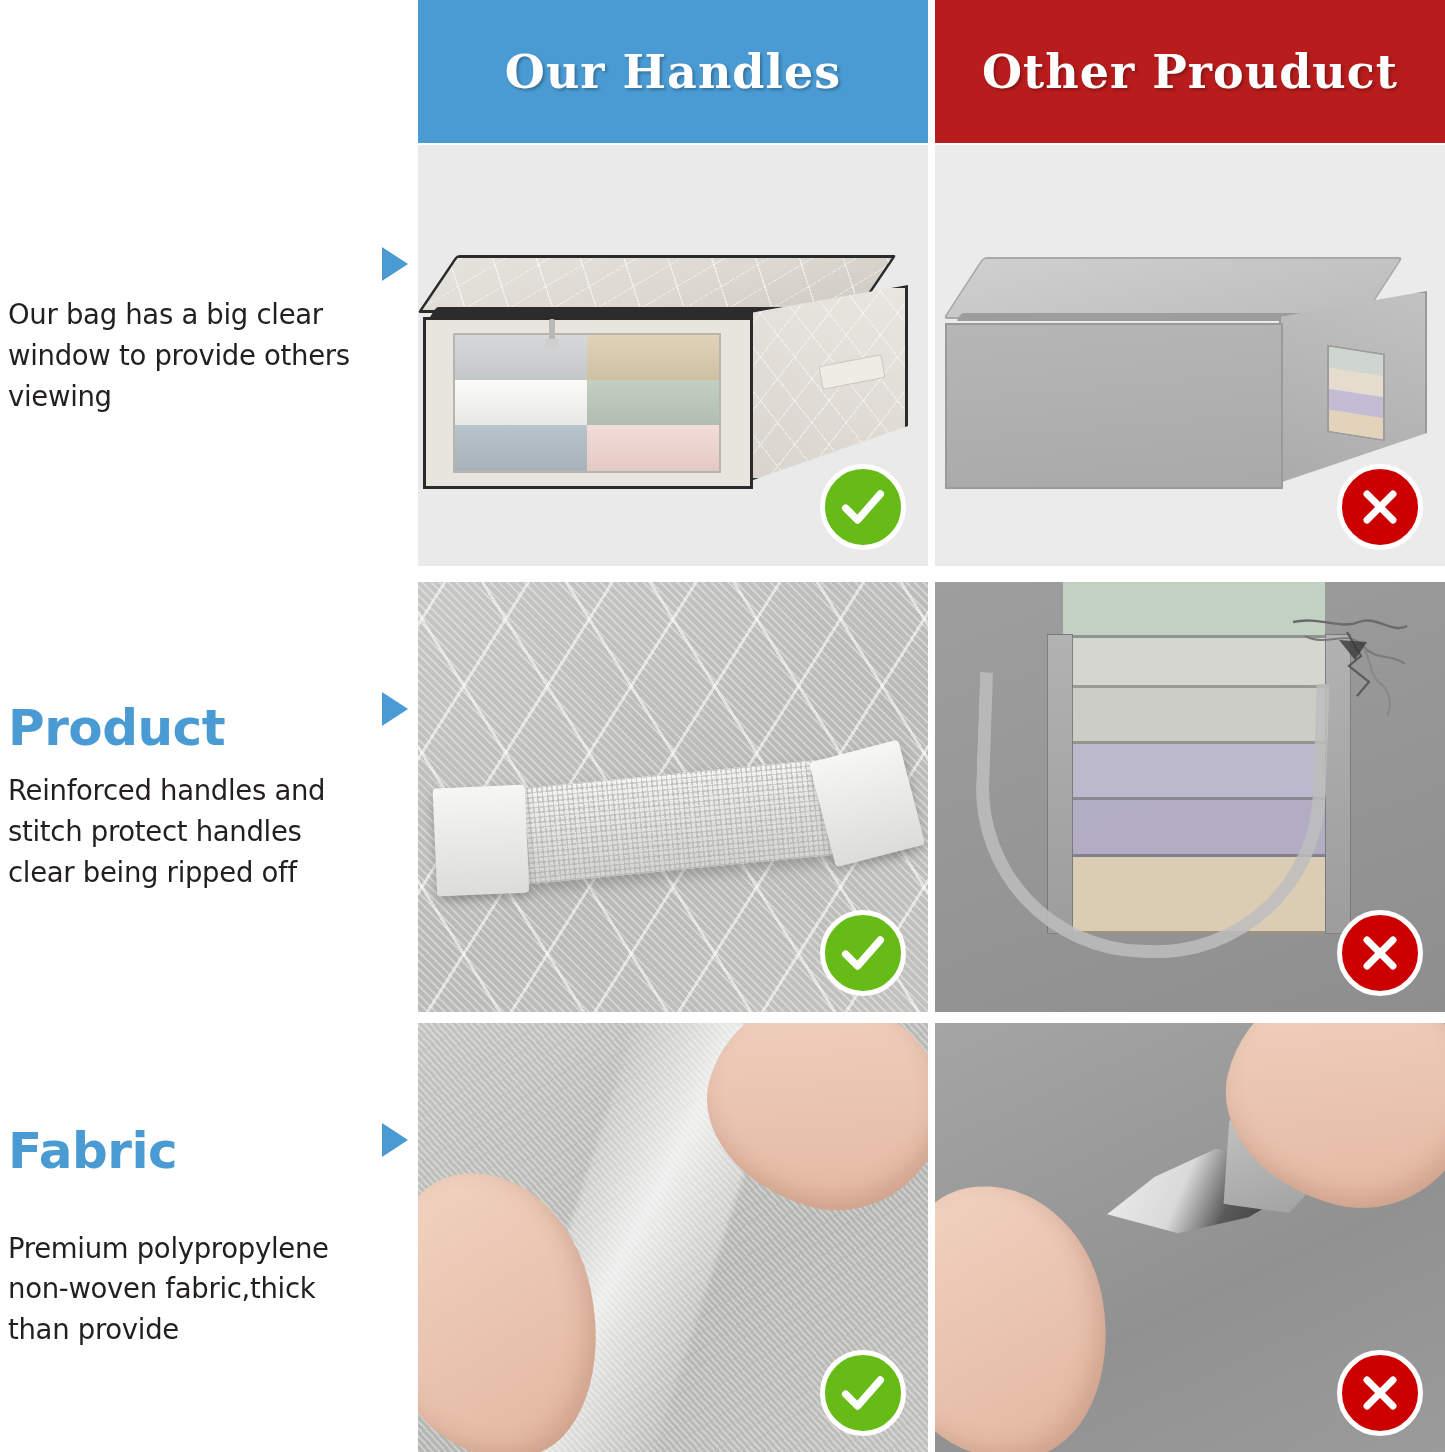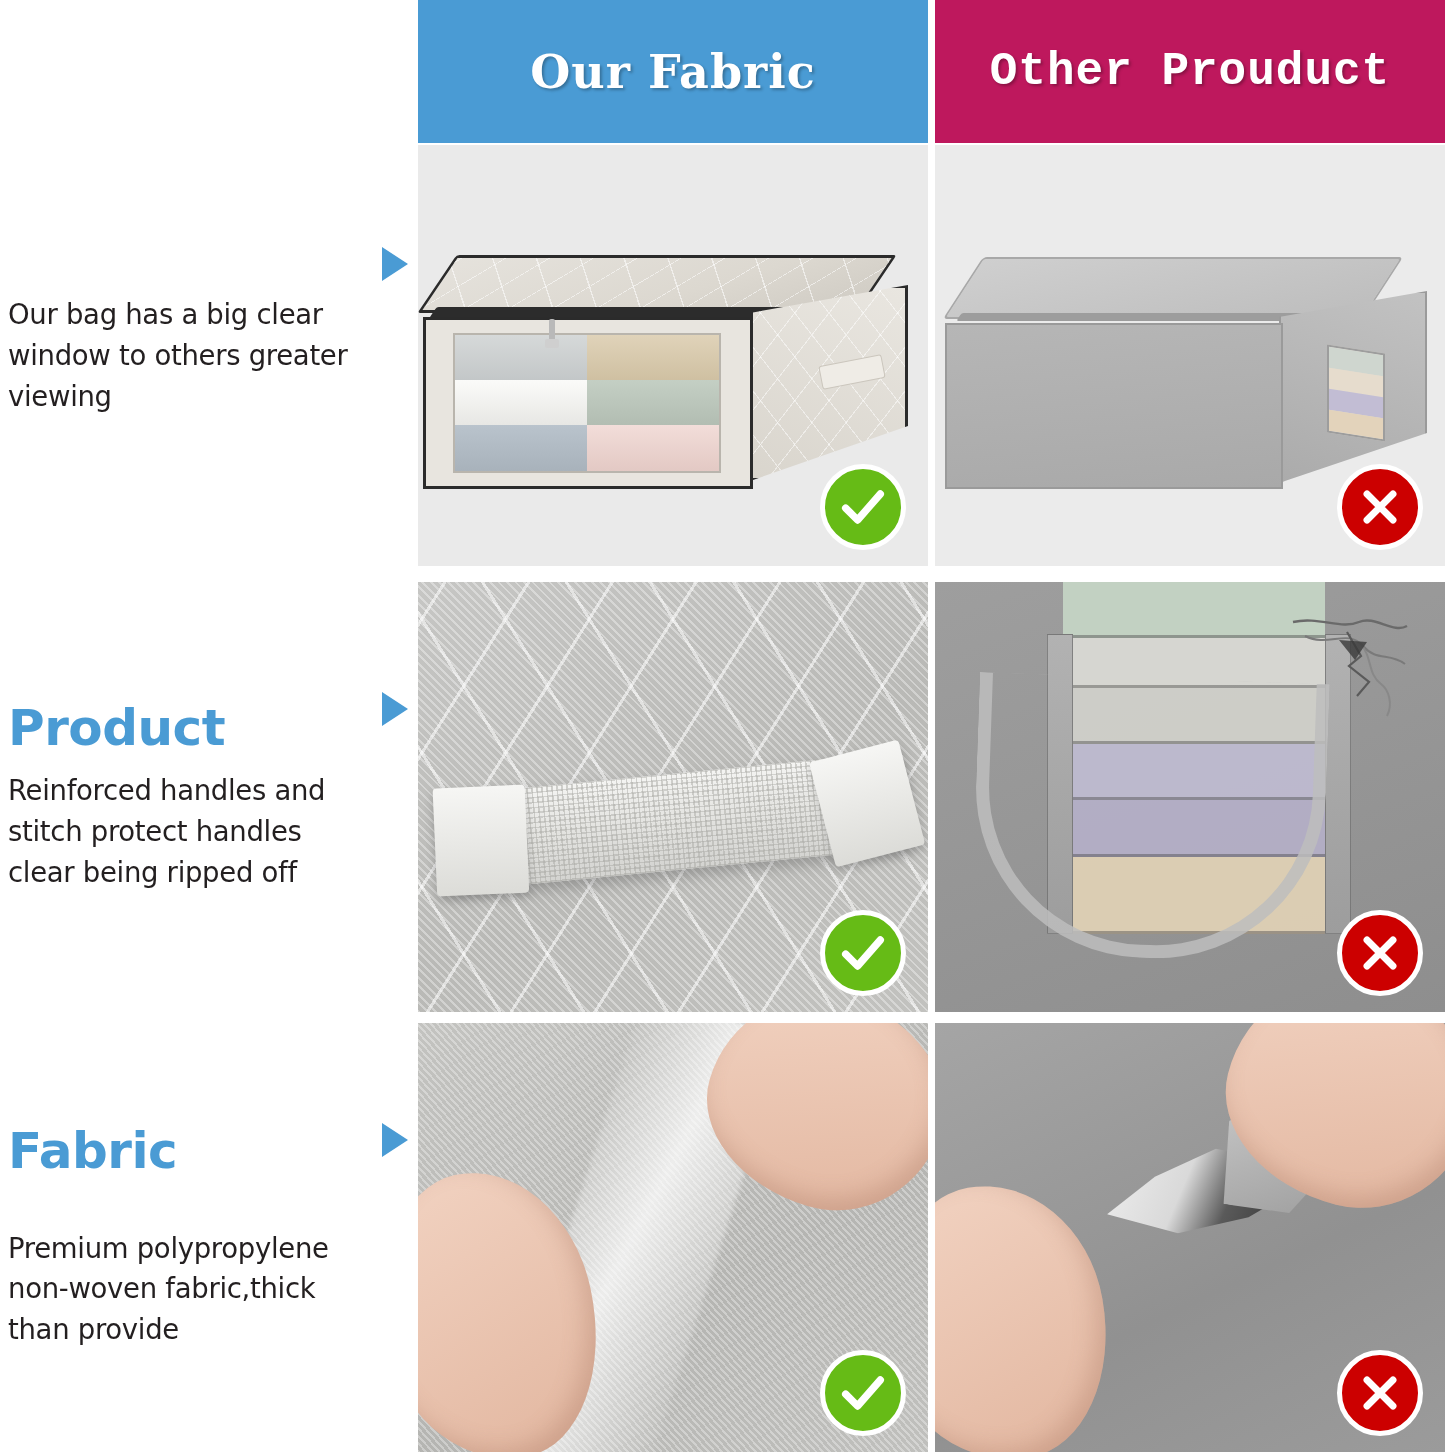--- a/index.html
+++ b/index.html
@@ -28,21 +28,21 @@
     align-items: center;
     justify-content: center;
     font-family: "DejaVu Serif", serif;
     font-weight: bold;
     font-size: 46px;
     letter-spacing: 1px;
     color: #ffffff;
     text-shadow: 2px 2px 3px rgba(0,0,0,.28);
   }
   .hdr-ours  { background: #4a9bd4; grid-column: 2; grid-row: 1; }
-  .hdr-other { background: #be185d; grid-column: 4; grid-row: 1; font-family: Liberation Mono, monospace; }
+  .hdr-other { background: #b91c1c; grid-column: 4; grid-row: 1; }
   .hdr-spacer-left { grid-column: 1; grid-row: 1; background: #fff; }
 
   
   .feature-text {
     grid-column: 1;
     position: relative;
     padding: 0 42px 0 8px;
     display: flex;
     flex-direction: column;
     justify-content: center;
@@ -296,33 +296,33 @@
   .p6 .hand-r{ right:-30px; top:-42px; width:248px; height:224px; transform: rotate(14deg); }
 </style>
 </head>
 <body>
 
 <div class="infographic">
 
   <div class="hdr-spacer-left"></div>
 
   <div class="hdr hdr-ours">
-    <span>Our Fabric</span>
+    <span>Our Handles</span>
   </div>
 
   <div class="gutter" style="grid-row:1;"></div>
 
   <div class="hdr hdr-other">
     <span>Other Prouduct</span>
   </div>
 
   <div class="row-gap" style="grid-column:1/5; grid-row:2;"></div>
 
   <div class="feature-text r1">
-    <div class="feature-desc">Our bag has a big clear window to others greater viewing</div>
+    <div class="feature-desc">Our bag has a big clear window to provide others viewing</div>
     <div class="arrow-marker"></div>
   </div>
 
   <div class="photo col-ours p1" style="grid-row:3;">
     <div class="bag1">
       <div class="lid"></div>
       <div class="lid-edge"></div>
       <div class="side"></div>
       <div class="handle"></div>
       <div class="front"></div>

